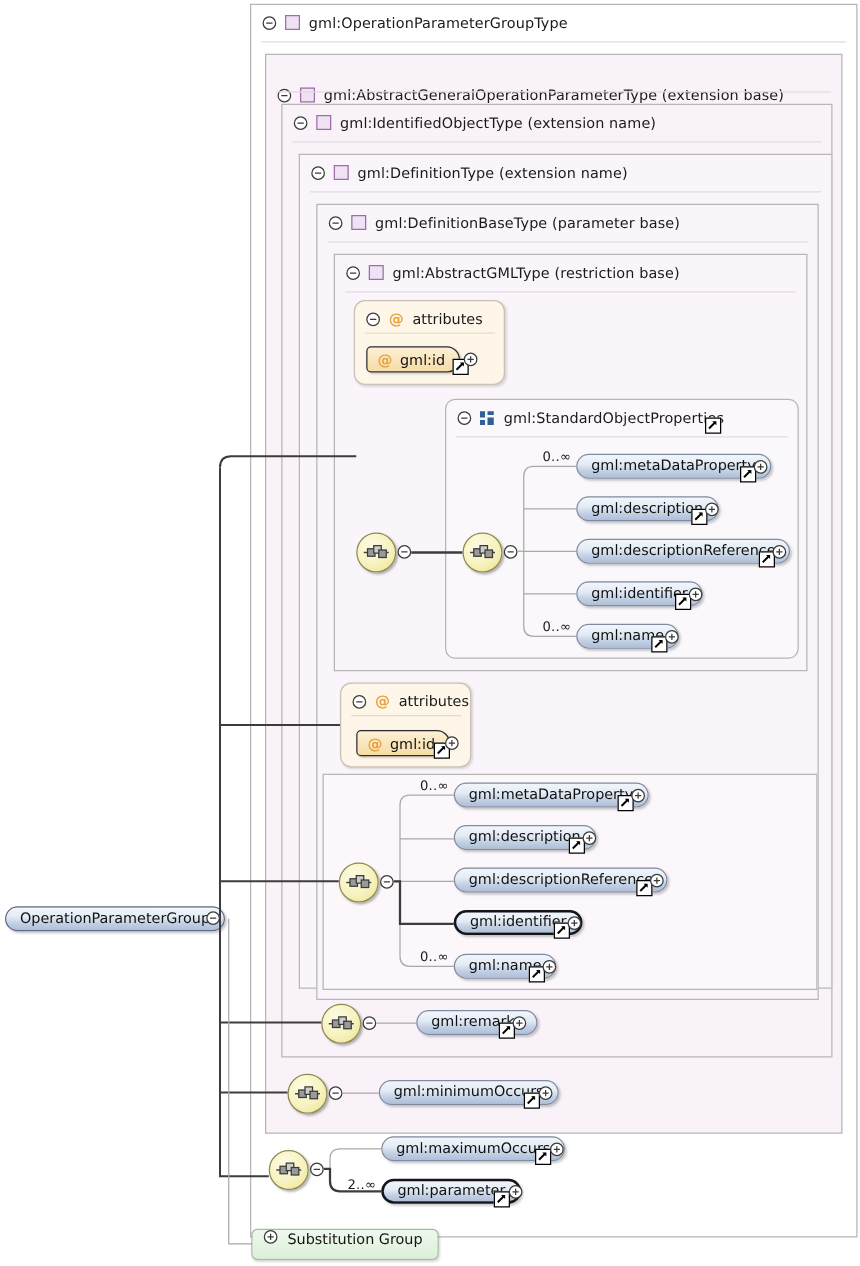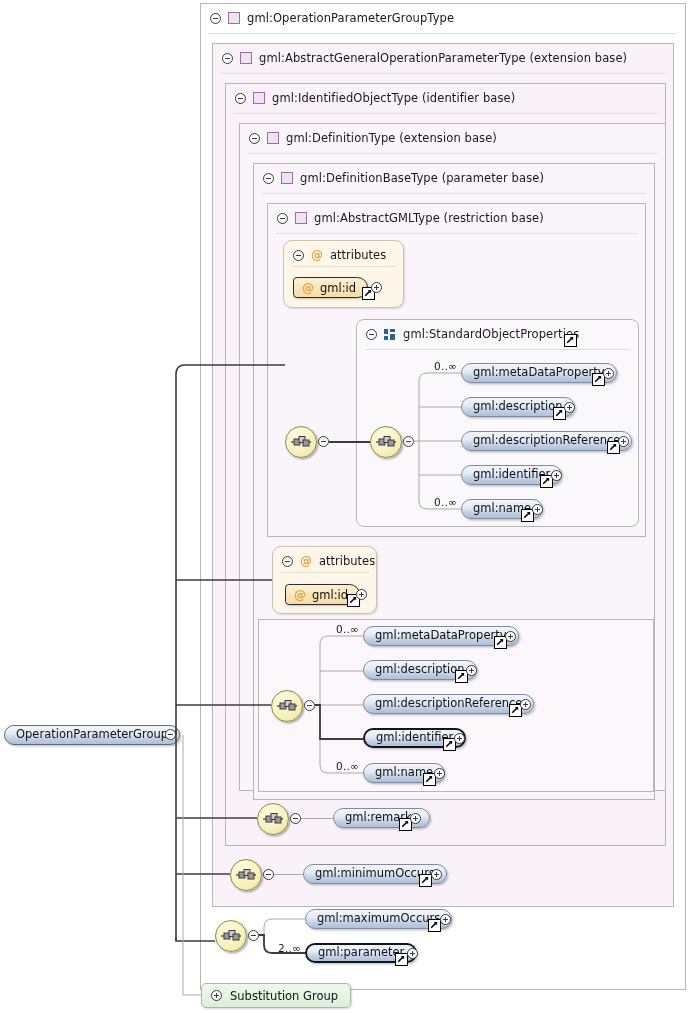--- a/index.html
+++ b/index.html
@@ -88,21 +88,21 @@
 
   
   .h{position:absolute;height:1px;background:#a9a9a9;}
   svg.conn{position:absolute;overflow:visible;}
   svg.conn path{fill:none;}
 
   
   .subg{position:absolute;height:25px;box-sizing:border-box;
     border:1px solid #9fbf9f;border-radius:5px;
     background:linear-gradient(#eef8ee,#dcefd9);
-    display:flex;align-items:center;gap:8px;padding:0 12px 0 9px;
+    display:flex;align-items:flex-start;gap:8px;padding:0 12px 0 9px;
     box-shadow:1px 1px 2px rgba(0,0,0,.16);}
   .subg .t{font-size:11.5px;color:#141414;}
   .subg .pl{width:11px;height:11px;border:1px solid #3a3a3a;border-radius:50%;background:#fff;position:relative;flex:0 0 auto;box-sizing:border-box;}
   .subg .pl::before{content:"";position:absolute;left:2px;top:4px;width:5px;height:1px;background:#3a3a3a;}
   .subg .pl::after{content:"";position:absolute;left:4px;top:2px;width:1px;height:5px;background:#3a3a3a;}
 </style>
 </head>
 <body>
 
 <div id="stage">
@@ -110,42 +110,42 @@
   <div class="tbox white" style="left:200px;top:3px;width:486px;height:987px;">
     <div class="tbox-hdr" style="width:470px;">
       <span class="tog"></span>
       <span class="ct-ico"></span>
       <span class="tbox-lbl">gml:OperationParameterGroupType</span>
     </div>
     <div class="tbox-rule" style="top:29px;width:468px;"></div>
   </div>
 
   <div class="tbox lav" style="left:212px;top:43px;width:462px;height:864px;">
-    <div class="tbox-hdr" style="width:446px;">
+    <div class="tbox-hdr" style="width:446px;margin-top:18px;">
       <span class="tog"></span>
       <span class="ct-ico"></span>
       <span class="tbox-lbl">gml:AbstractGeneralOperationParameterType (extension base)</span>
     </div>
     <div class="tbox-rule" style="top:29px;width:444px;"></div>
   </div>
 
   <div class="tbox lav" style="left:225px;top:83px;width:441px;height:763px;">
     <div class="tbox-hdr" style="width:425px;">
       <span class="tog"></span>
       <span class="ct-ico"></span>
-      <span class="tbox-lbl">gml:IdentifiedObjectType (identifier base)</span>
+      <span class="tbox-lbl">gml:IdentifiedObjectType (extension name)</span>
     </div>
     <div class="tbox-rule" style="top:29px;width:423px;"></div>
   </div>
 
   <div class="tbox lav2" style="left:239px;top:123px;width:427px;height:668px;">
     <div class="tbox-hdr" style="width:411px;">
       <span class="tog"></span>
       <span class="ct-ico"></span>
-      <span class="tbox-lbl">gml:DefinitionType (extension base)</span>
+      <span class="tbox-lbl">gml:DefinitionType (extension name)</span>
     </div>
     <div class="tbox-rule" style="top:29px;width:409px;"></div>
   </div>
 
   <div class="tbox lav2" style="left:253px;top:163px;width:402px;height:637px;">
     <div class="tbox-hdr" style="width:386px;">
       <span class="tog"></span>
       <span class="ct-ico"></span>
       <span class="tbox-lbl">gml:DefinitionBaseType (parameter base)</span>
     </div>

